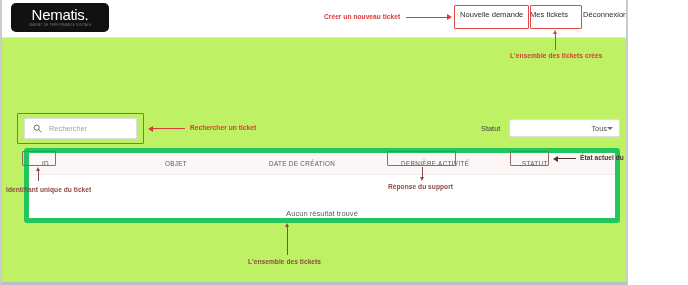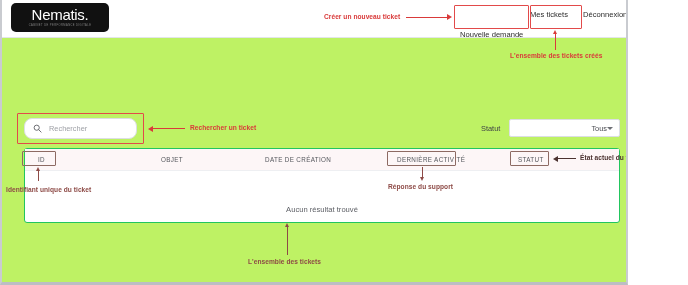--- a/index.html
+++ b/index.html
@@ -60,42 +60,42 @@
     transform: scaleY(1.15);
   }
 
   .nav-link {
     position: absolute;
     top: 10px;
     font-size: 7.6px;
     color: #2b2b2b;
     white-space: nowrap;
   }
-  #nav-nouvelle { left: 458px; margin-top: 20px; }
+  #nav-nouvelle { left: 458px; }
   #nav-mestickets { left: 528px; }
   #nav-deconnexion { left: 581px; }
 
   
   #page-title {
     position: absolute;
     left: 19px; top: 79px;
     font-size: 16px;
     color: #5e6066;
     font-weight: 400;
     letter-spacing: 0.2px;
   }
 
   
   #search-box {
     position: absolute;
     left: 22px; top: 118px;
     width: 113px; height: 21px;
     background: #ffffff;
     border: 1px solid #dcdee3;
-    border-radius: 8px;
+    border-radius: 0;
     display: flex;
     align-items: center;
   }
   #search-icon {
     margin-left: 8px;
     width: 9px; height: 9px;
     flex: none;
   }
   #search-input {
     border: none;
@@ -135,21 +135,21 @@
     border-right: 3.2px solid transparent;
     border-top: 3.6px solid #6d6f75;
   }
 
   
   #table-wrap {
     position: absolute;
     left: 22px; top: 148px;
     width: 596px; height: 75px;
     background: #ffffff;
-    border: 1px solid #22c55e;
+    border: 5px solid #22c55e;
     border-radius: 3px;
   }
   #table-head {
     position: relative;
     height: 22px;
     background: #fdf6f7;
     border-bottom: 1px solid #eeeff2;
   }
   .th {
     position: absolute;

